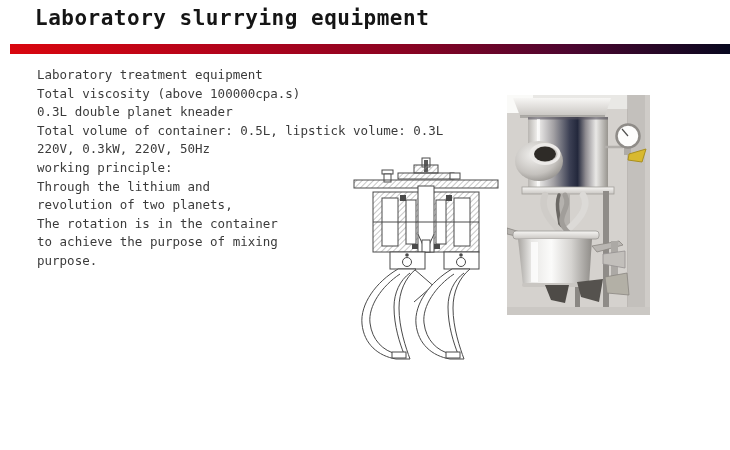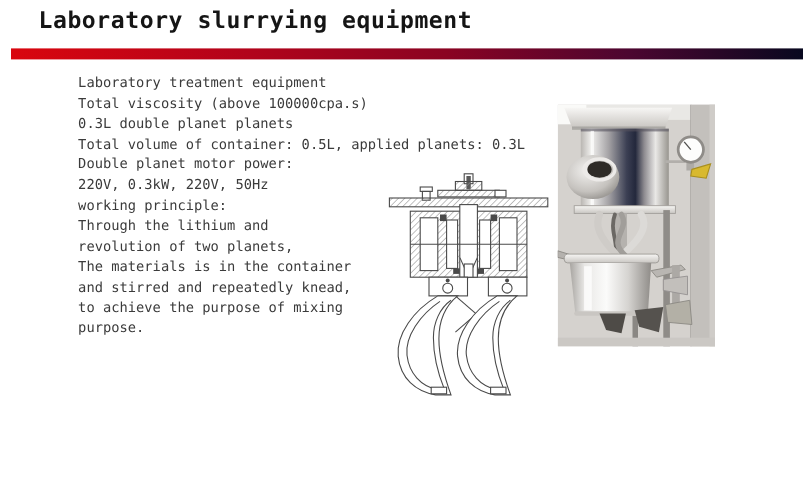--- a/index.html
+++ b/index.html
@@ -11,21 +11,21 @@
     position:absolute;left:35px;top:6px;
     font-size:21px;font-weight:bold;color:#151515;letter-spacing:0.5px;
     white-space:nowrap;
   }
   .accent-bar{
     position:absolute;left:10px;top:44px;width:720px;height:10px;
     background:linear-gradient(90deg,#d9060e 0%,#b2031b 30%,#8a0322 55%,#4c0630 78%,#08081f 100%);
   }
   .specs{
     position:absolute;left:37px;top:66px;
-    font-size:12.5px;line-height:18.6px;color:#3b3b3b;letter-spacing:0px;margin-left:34px;
+    font-size:12.5px;line-height:18.6px;color:#3b3b3b;letter-spacing:0px;
   }
   .specs div{white-space:nowrap;}
   .footer{
     position:absolute;left:29px;top:381px;
     font-size:12.5px;line-height:16px;color:#3b3b3b;
   }
   .footer div{white-space:nowrap;}
   .drawing{position:absolute;left:352px;top:156px;width:148px;height:206px;}
   .photo{position:absolute;left:507px;top:95px;width:143px;height:220px;}
   svg{display:block;}
@@ -34,29 +34,27 @@
 <body>
 
 <div class="page">
 
   <div class="title">Laboratory slurrying equipment</div>
   <div class="accent-bar" style="background: linear-gradient(90deg, rgb(217, 6, 14) 0%, rgb(178, 3, 27) 30%, rgb(138, 3, 34) 55%, rgb(76, 6, 48) 78%, rgb(8, 8, 31) 100%);"></div>
 
   <div class="specs">
     <div>Laboratory treatment equipment</div>
     <div>Total viscosity (above 100000cpa.s)</div>
-    <div>0.3L double planet planets</div>
-    <div>Total volume of container: 0.5L, applied planets: 0.3L</div>
-    <div>Double planet motor power:</div>
+    <div>0.3L double planet kneader</div>
+    <div>Total volume of container: 0.5L, lipstick volume: 0.3L</div>
     <div>220V, 0.3kW, 220V, 50Hz</div>
     <div>working principle:</div>
     <div>Through the lithium and</div>
     <div>revolution of two planets,</div>
-    <div>The materials is in the container</div>
-    <div>and stirred and repeatedly knead,</div>
+    <div>The rotation is in the container</div>
     <div>to achieve the purpose of mixing</div>
     <div>purpose.</div>
   </div>
 
   <svg class="drawing" viewBox="0 0 148 206" xmlns="http://www.w3.org/2000/svg">
     <defs>
       <pattern id="hatch" width="4" height="4" patternUnits="userSpaceOnUse" patternTransform="rotate(45)">
         <line x1="0" y1="0" x2="0" y2="4" stroke="#8d8d8d" stroke-width="1"></line>
       </pattern>
     </defs>

